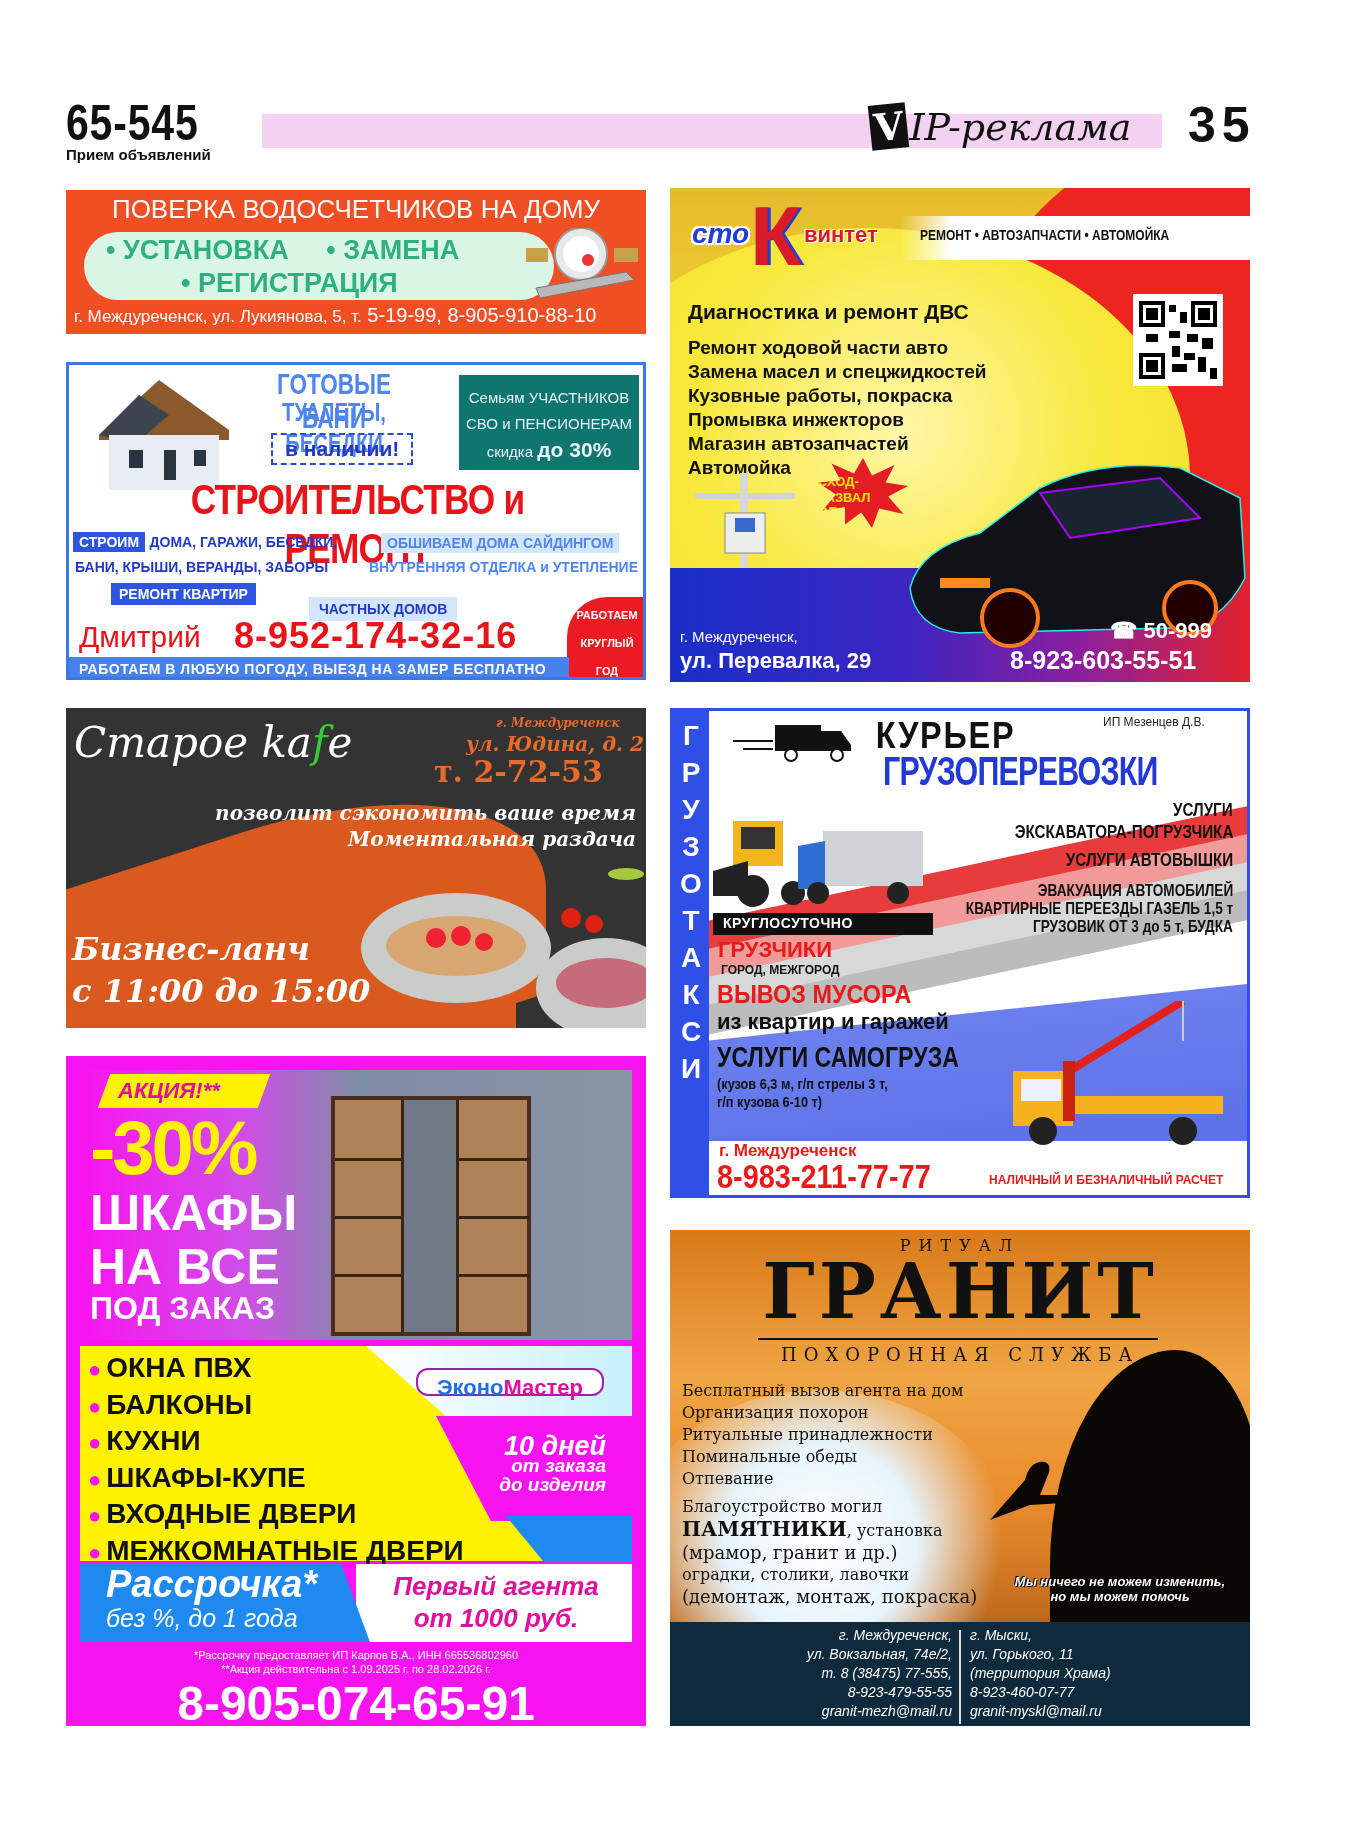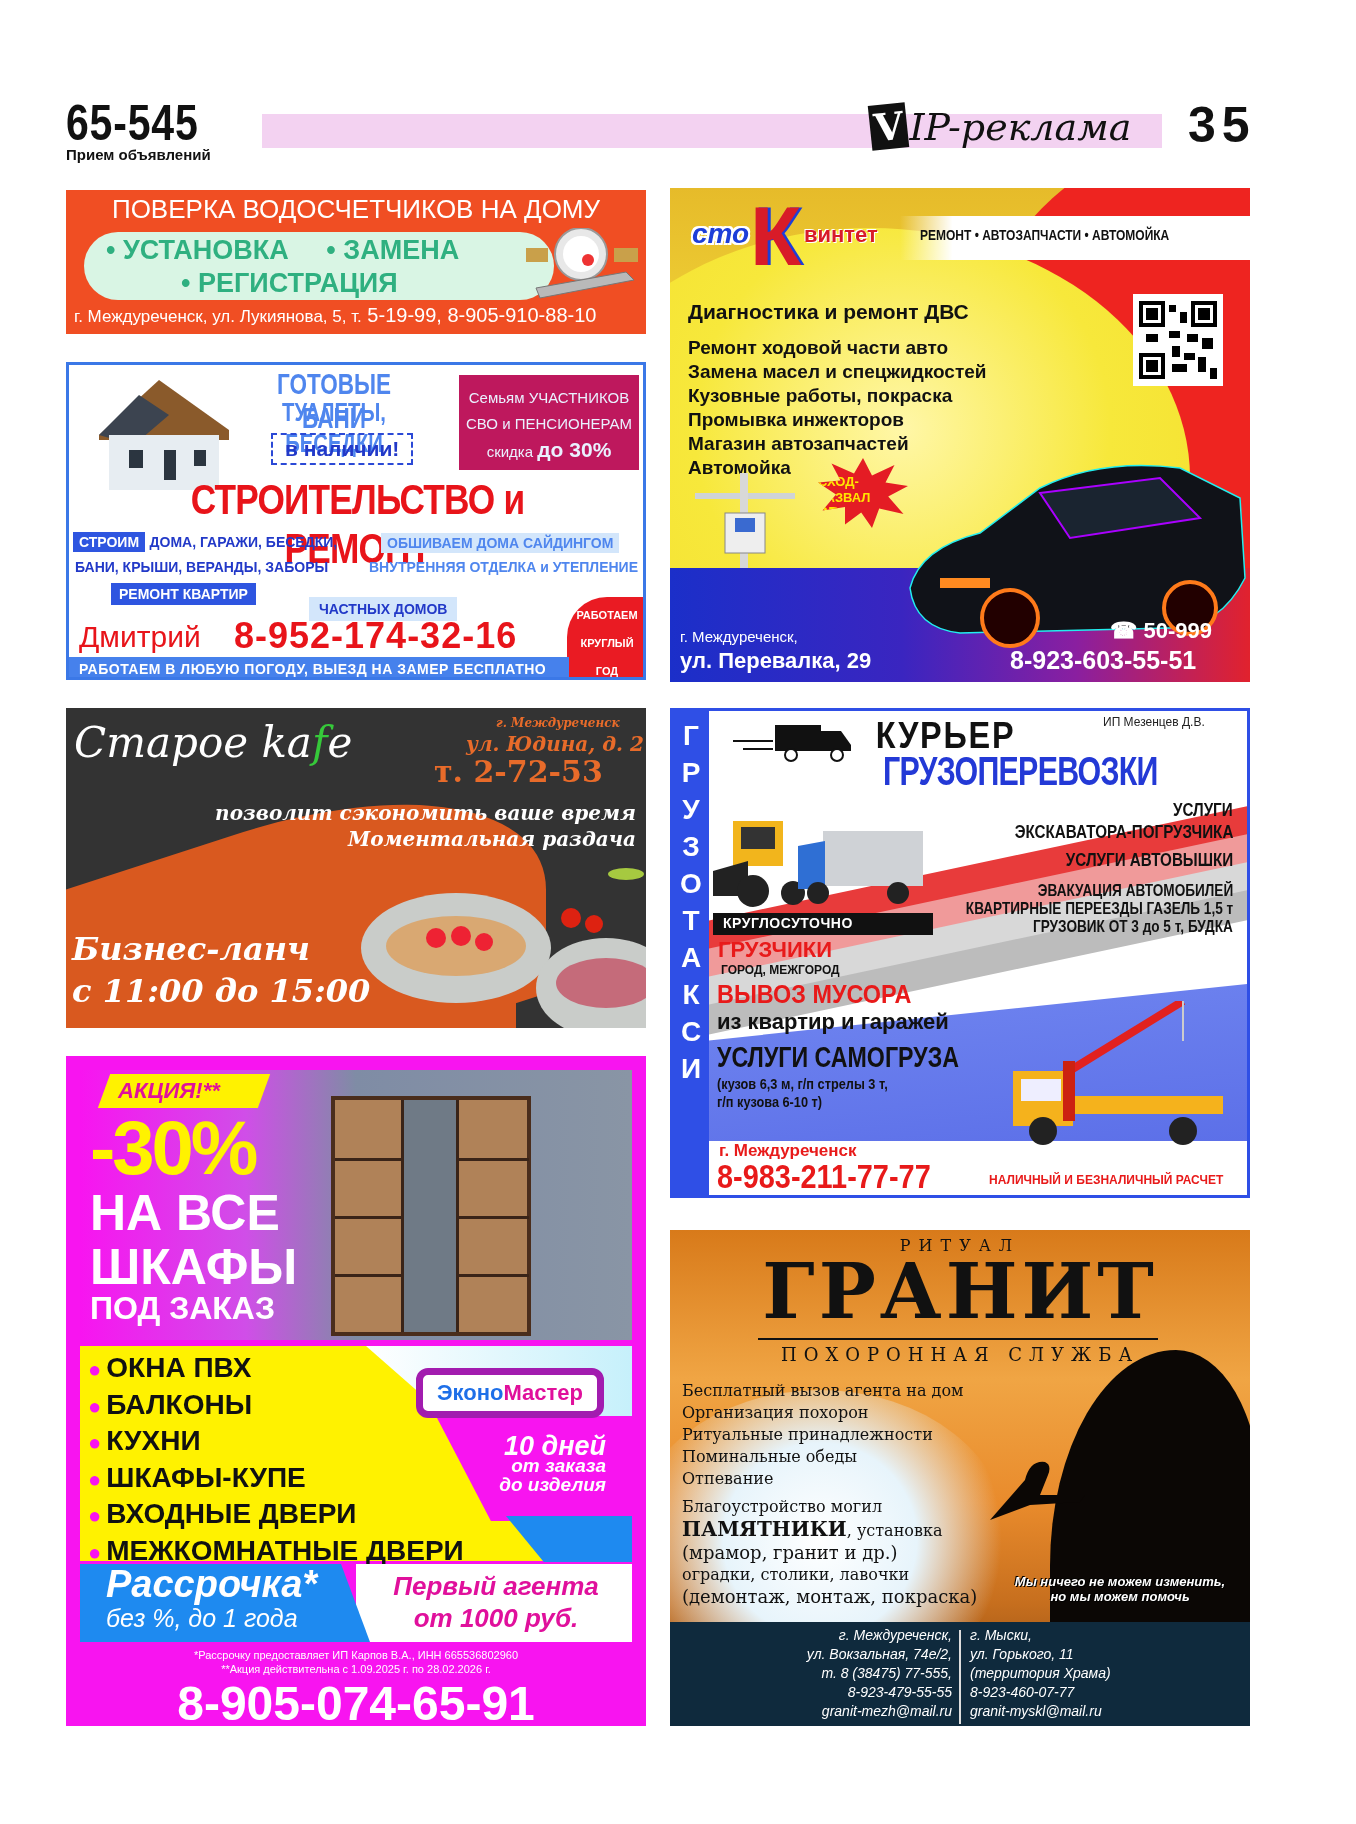--- a/index.html
+++ b/index.html
@@ -23,21 +23,21 @@
 .ad1 .meter{left:460px;top:38px;width:112px;height:72px}
 .ad1 .addr{left:8px;top:114px;color:#fff;font-size:17px}
 .ad1 .addr b{font-size:20px;font-weight:normal}
 
 
 .ad2{left:66px;top:362px;width:580px;height:318px;border:3px solid #3b78e7;background:#fff;overflow:hidden}
 .ad2 .house{left:10px;top:10px;width:175px;height:120px}
 .ad2 .g1{left:170px;top:2px;width:190px;text-align:center;color:#4f86ee;font-size:30px;font-weight:bold;transform:scaleX(.75);transform-origin:center}
 .ad2 .g2{left:150px;top:32px;width:230px;text-align:center;color:#4f86ee;font-size:26px;font-weight:bold;transform:scaleX(.78);transform-origin:center}
 .ad2 .nal{left:202px;top:68px;border:2px dashed #2b49d6;padding:2px 12px;color:#2239c8;font-size:21px;font-weight:bold}
-.ad2 .sale{left:390px;top:10px;width:180px;height:95px;background:#be185d;color:#eaf1ff;text-align:center;font-size:15px;padding-top:10px;line-height:26px}
+.ad2 .sale{left:390px;top:10px;width:180px;height:95px;background:#0f766e;color:#eaf1ff;text-align:center;font-size:15px;padding-top:10px;line-height:26px}
 .ad2 .sale b{font-size:21px}
 .ad2 .big{left:6px;top:110px;width:565px;text-align:center;color:#e8141a;font-size:43px;font-weight:bold;transform:scaleX(.82);transform-origin:center;letter-spacing:-1px}
 .ad2 .tag{background:#2e55e0;color:#fff;font-weight:bold;font-size:14px;padding:2px 6px}
 .ad2 .blue{color:#2239c8;font-weight:bold;font-size:14px}
 .ad2 .lblue{color:#4f86ee;font-weight:bold;font-size:14px}
 .ad2 .lbg{background:#d3e6fb;padding:2px 6px}
 .ad2 .name{left:10px;top:255px;color:#e8141a;font-size:30px}
 .ad2 .phone{left:165px;top:250px;color:#e8141a;font-size:36px;font-weight:bold;letter-spacing:1px}
 .ad2 .round{left:498px;top:232px;width:80px;height:86px;background:#ea1b23;border-radius:40px 0 0 0;color:#fff;font-size:11px;font-weight:bold;text-align:center;line-height:28px;padding-top:4px}
 .ad2 .foot{left:0;top:292px;width:500px;height:26px;background:#4681ec;color:#fff;font-size:14px;font-weight:bold;padding:4px 10px;letter-spacing:.5px}
@@ -113,21 +113,21 @@
 .ad6 .akt{left:52px;top:22px;color:#e0109c;font-size:22px;font-weight:bold;font-style:italic}
 .ad6 .pct{left:24px;top:48px;color:#fff200;font-size:76px;font-weight:bold;letter-spacing:-3px}
 .ad6 .nv{left:24px;top:130px;color:#fff;font-size:50px;font-weight:bold;line-height:54px}
 .ad6 .pz{left:24px;top:234px;color:#fff;font-size:32px;font-weight:bold}
 .ad6 .yellow{left:14px;top:290px;width:552px;height:215px;background:#fff200}
 .ad6 .lightb{left:300px;top:290px;width:266px;height:70px;background:linear-gradient(90deg,#fff 0%,#c6f0fb 100%);clip-path:polygon(0 0,100% 0,100% 100%,30% 100%)}
 .ad6 .pinkb{left:370px;top:360px;width:196px;height:105px;background:#f814f0;clip-path:polygon(0 0,100% 0,100% 100%,28% 100%)}
 .ad6 .blueb{left:440px;top:460px;width:126px;height:46px;background:#1e8af0;clip-path:polygon(0 0,100% 0,100% 100%,30% 100%)}
 .ad6 .items{left:22px;top:295px;color:#111;font-size:28px;font-weight:bold;line-height:34.5px}
 .ad6 .items span.dot{color:#f814f0;font-size:22px;margin-right:5px}
-.ad6 .eko{left:350px;top:312px;width:188px;height:50px;border:7px solid #a21caf;border-radius:12px;background:#fff;text-align:center;font-size:22px;font-weight:bold;color:#1e6fe8;padding-top:5px}
+.ad6 .eko{left:350px;top:312px;width:188px;height:28px;border:2px solid #a21caf;border-radius:12px;background:#fff;text-align:center;font-size:22px;font-weight:bold;color:#1e6fe8;padding-top:5px}
 .ad6 .eko b{color:#e0109c}
 .ad6 .ten{left:380px;top:380px;width:160px;text-align:right;color:#fff;font-style:italic;font-weight:bold;font-size:27px;line-height:20px}
 .ad6 .ten small{font-size:19px;display:block;line-height:19px}
 .ad6 .rassl{left:14px;top:508px;width:290px;height:78px;background:#1e8af0;clip-path:polygon(0 0,90% 0,100% 100%,0 100%)}
 .ad6 .rassw{left:290px;top:508px;width:276px;height:78px;background:#fff}
 .ad6 .rt{left:40px;top:508px;color:#fff;font-style:italic;font-size:38px;font-weight:bold;line-height:40px}
 .ad6 .rt small{font-size:25px;display:block;line-height:28px;font-weight:normal}
 .ad6 .first{left:300px;top:514px;width:260px;text-align:center;color:#e0109c;font-style:italic;font-weight:bold;font-size:26px;line-height:32px}
 .ad6 .fine{left:0;top:592px;width:580px;text-align:center;color:#fff;font-size:11px;line-height:14px}
 .ad6 .tel{left:0;top:620px;width:580px;text-align:center;color:#fff;font-size:48px;font-weight:bold}
@@ -380,22 +380,22 @@
     <div style="position:absolute;left:0;top:116px;width:66px;height:3px;background:#3a2418"></div>
     <div style="position:absolute;left:0;top:174px;width:66px;height:3px;background:#3a2418"></div>
     <div style="position:absolute;left:124px;top:58px;width:70px;height:3px;background:#3a2418"></div>
     <div style="position:absolute;left:124px;top:116px;width:70px;height:3px;background:#3a2418"></div>
     <div style="position:absolute;left:124px;top:174px;width:70px;height:3px;background:#3a2418"></div>
   </div>
   <div class="abs akcia"></div>
   <div class="abs akt">АКЦИЯ!**</div>
   <div class="abs pct">-30%</div>
   <div class="abs nv">
+    <div>ШКАФЫ</div>
     <div>НА ВСЕ</div>
-    <div>ШКАФЫ</div>
   </div>
   <div class="abs pz">ПОД ЗАКАЗ</div>
   <div class="abs yellow"></div>
   <div class="abs lightb"></div>
   <div class="abs pinkb"></div>
   <div class="abs blueb"></div>
   <div class="abs items">
     <div><span class="dot">●</span><span>ОКНА ПВХ</span></div>
     <div><span class="dot">●</span><span>БАЛКОНЫ</span></div>
     <div><span class="dot">●</span><span>КУХНИ</span></div>

